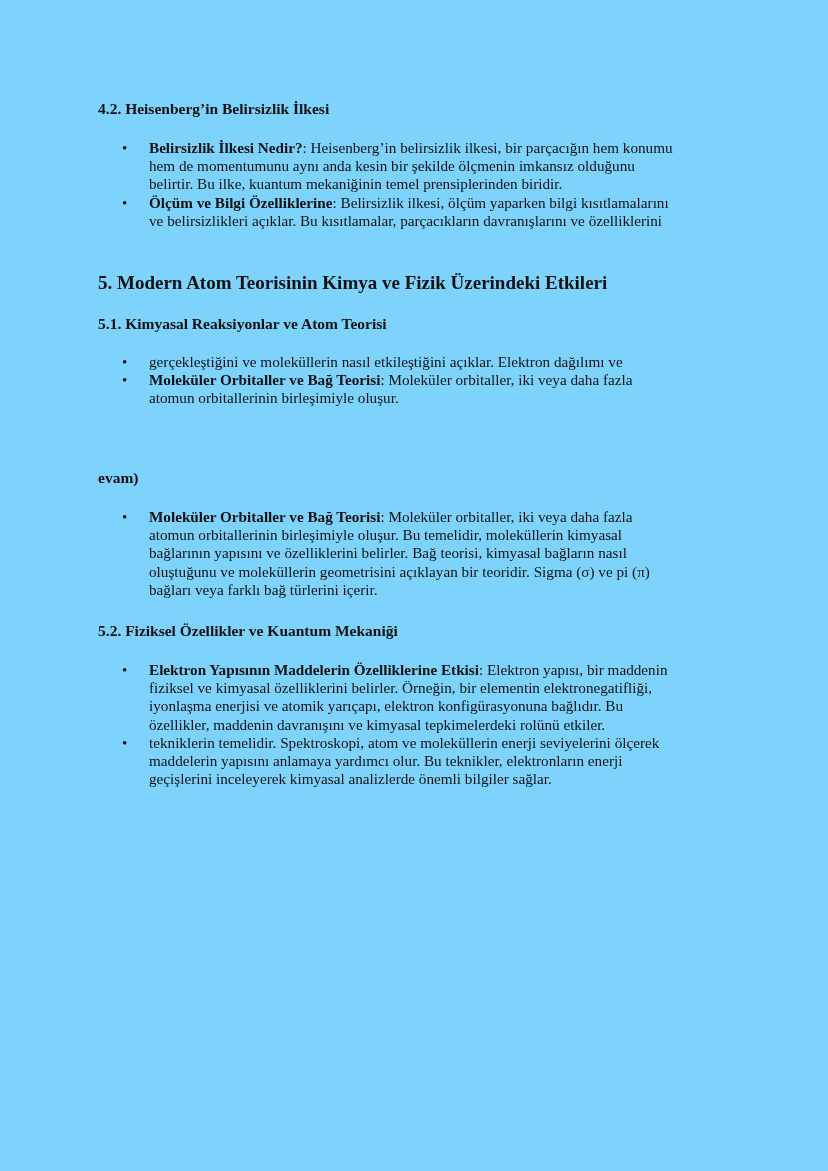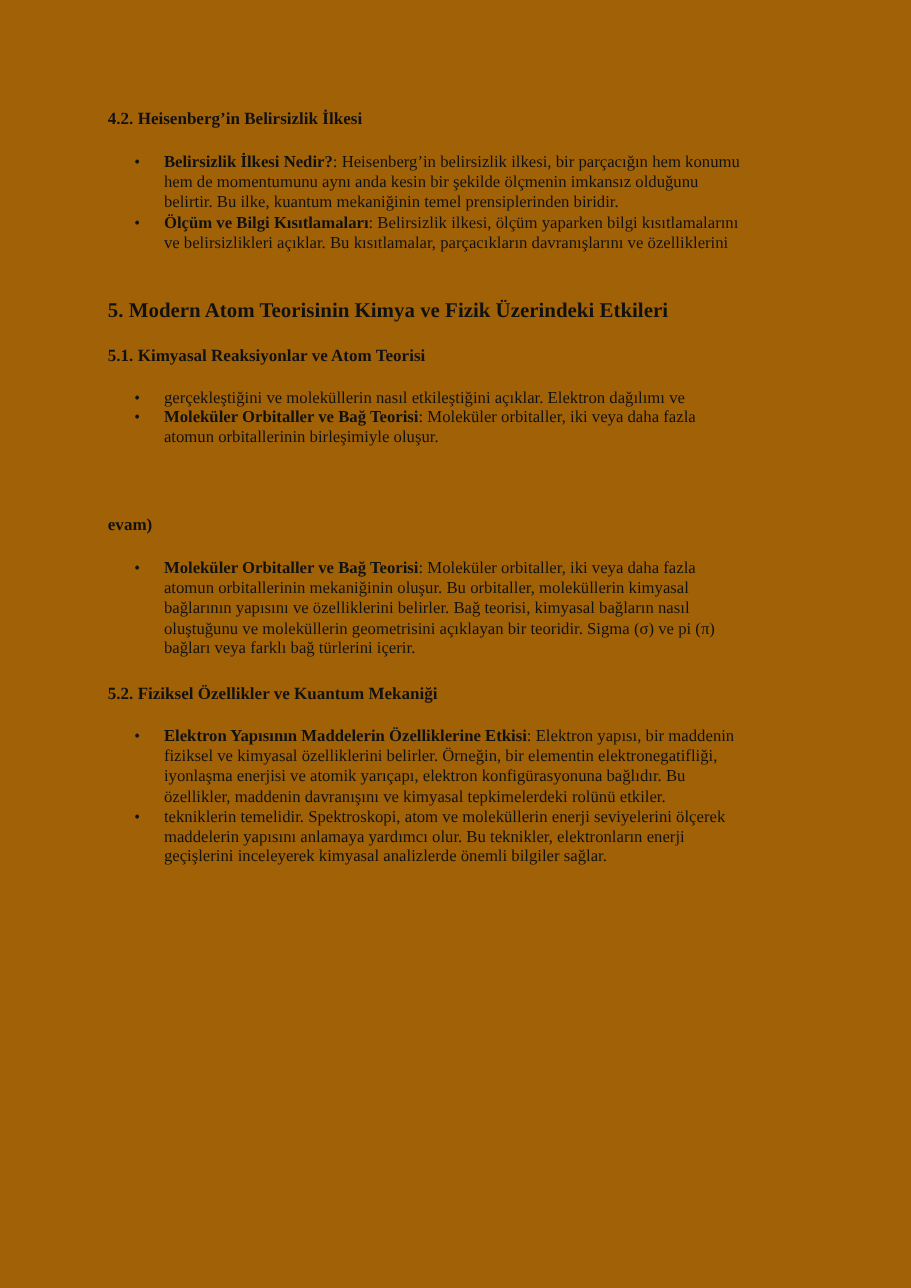--- a/index.html
+++ b/index.html
@@ -1,21 +1,21 @@
 <!DOCTYPE html>
 <html><head>
 <meta charset="utf-8">
 <style>
   html, body { margin: 0; padding: 0; background: #ffffff; }
   body {
     width: 828px; height: 1171px; position: relative; overflow: hidden;
     font-family: "Liberation Serif", "DejaVu Serif", serif;
     color: #111111;
   }
-  .page { position: absolute; left: 0; top: 0; width: 828px; height: 1171px; background: #a16207; }
+  .page { position: absolute; left: 0; top: 0; width: 828px; height: 1171px; background: #7dd3fc; }
   .h3 {
     position: absolute; left: 98px; font-weight: bold; font-size: 15.5px; line-height: 18px;
     white-space: nowrap;
   }
   .h2 {
     position: absolute; left: 98px; font-weight: bold; font-size: 19px; line-height: 22px;
     white-space: nowrap;
   }
   .frag {
     position: absolute; left: 98px; font-weight: bold; font-size: 15.5px; line-height: 18px;
@@ -41,21 +41,21 @@
   <div class="h3" style="top:100px;">4.2. Heisenberg’in Belirsizlik İlkesi</div>
   <ul class="blist" style="top:139px;">
     <li>
       <span class="bullet">•</span>
       <span class="line"><b>Belirsizlik İlkesi Nedir?</b><span>: Heisenberg’in belirsizlik ilkesi, bir parçacığın hem konumu</span></span>
       <span class="line">hem de momentumunu aynı anda kesin bir şekilde ölçmenin imkansız olduğunu</span>
       <span class="line">belirtir. Bu ilke, kuantum mekaniğinin temel prensiplerinden biridir.</span>
     </li>
     <li>
       <span class="bullet">•</span>
-      <span class="line"><b>Ölçüm ve Bilgi Kısıtlamaları</b><span>: Belirsizlik ilkesi, ölçüm yaparken bilgi kısıtlamalarını</span></span>
+      <span class="line"><b>Ölçüm ve Bilgi Özelliklerine</b><span>: Belirsizlik ilkesi, ölçüm yaparken bilgi kısıtlamalarını</span></span>
       <span class="line">ve belirsizlikleri açıklar. Bu kısıtlamalar, parçacıkların davranışlarını ve özelliklerini</span>
     </li>
   </ul>
 
   <div class="h2" style="top:272px;">5. Modern Atom Teorisinin Kimya ve Fizik Üzerindeki Etkileri</div>
 
   <div class="h3" style="top:315px;">5.1. Kimyasal Reaksiyonlar ve Atom Teorisi</div>
   <ul class="blist" style="top:353px;">
     <li>
       <span class="bullet">•</span>
@@ -66,21 +66,21 @@
       <span class="line"><b>Moleküler Orbitaller ve Bağ Teorisi</b><span>: Moleküler orbitaller, iki veya daha fazla</span></span>
       <span class="line">atomun orbitallerinin birleşimiyle oluşur.</span>
     </li>
   </ul>
 
   <div class="frag" style="top:469px;">evam)</div>
   <ul class="blist" style="top:508px;">
     <li>
       <span class="bullet">•</span>
       <span class="line"><b>Moleküler Orbitaller ve Bağ Teorisi</b><span>: Moleküler orbitaller, iki veya daha fazla</span></span>
-      <span class="line">atomun orbitallerinin mekaniğinin oluşur. Bu orbitaller, moleküllerin kimyasal</span>
+      <span class="line">atomun orbitallerinin birleşimiyle oluşur. Bu temelidir, moleküllerin kimyasal</span>
       <span class="line">bağlarının yapısını ve özelliklerini belirler. Bağ teorisi, kimyasal bağların nasıl</span>
       <span class="line">oluştuğunu ve moleküllerin geometrisini açıklayan bir teoridir. Sigma (σ) ve pi (π)</span>
       <span class="line">bağları veya farklı bağ türlerini içerir.</span>
     </li>
   </ul>
 
   <div class="h3" style="top:622px;">5.2. Fiziksel Özellikler ve Kuantum Mekaniği</div>
   <ul class="blist" style="top:661px;">
     <li>
       <span class="bullet">•</span>

